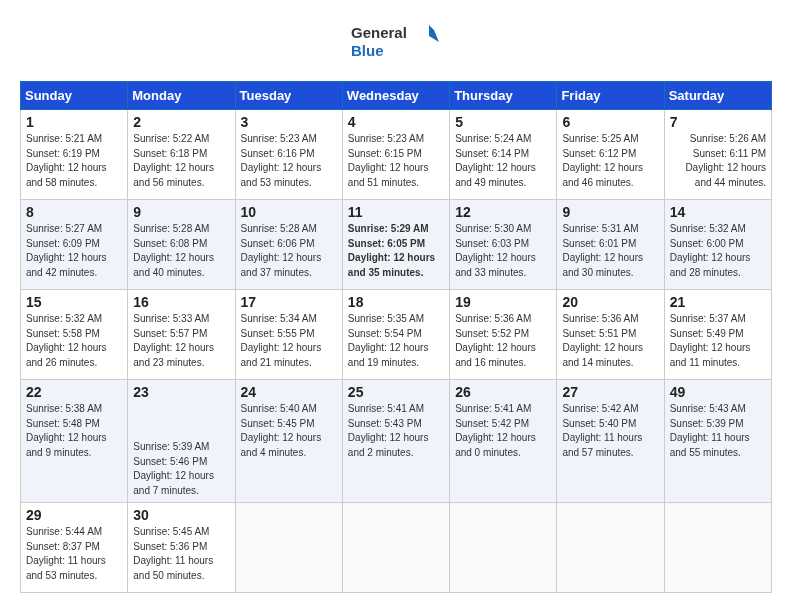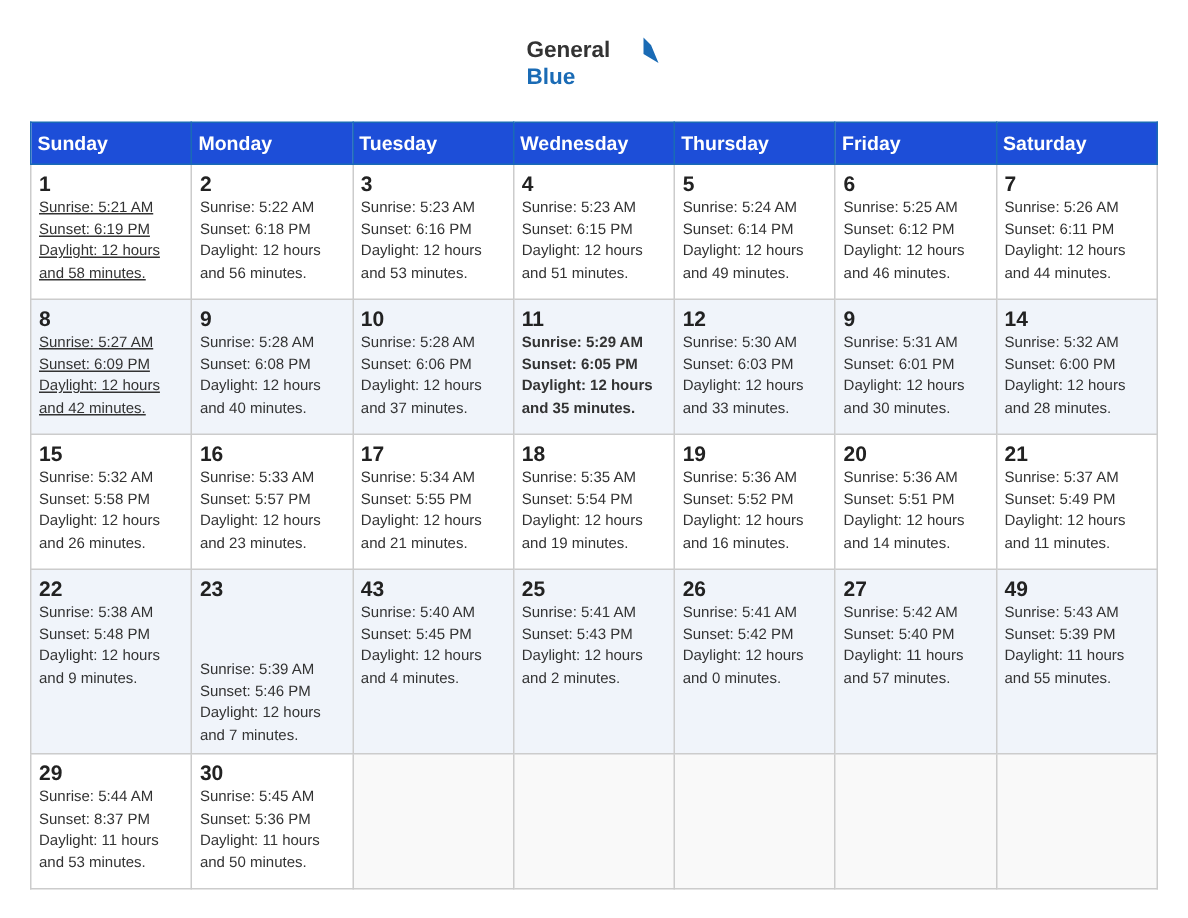--- a/index.html
+++ b/index.html
@@ -101,21 +101,21 @@
         <th>Wednesday</th>
         <th>Thursday</th>
         <th>Friday</th>
         <th>Saturday</th>
       </tr>
   </thead>
   <tbody id="calendar-body">
       <tr>
         <td>
           <span class="day-num">1</span>
-          <div class="day-info" style="white-space: pre-line; text-decoration: underline;">Sunrise: 5:21 AM
+          <div class="day-info" style="white-space: pre-line;">Sunrise: 5:21 AM
 Sunset: 6:19 PM
 Daylight: 12 hours
 and 58 minutes.</div>
         </td>
         <td>
           <span class="day-num">2</span>
           <div class="day-info" style="white-space: pre-line;">Sunrise: 5:22 AM
 Sunset: 6:18 PM
 Daylight: 12 hours
 and 56 minutes.</div>
@@ -143,30 +143,30 @@
         </td>
         <td>
           <span class="day-num">6</span>
           <div class="day-info" style="white-space: pre-line;">Sunrise: 5:25 AM
 Sunset: 6:12 PM
 Daylight: 12 hours
 and 46 minutes.</div>
         </td>
         <td>
           <span class="day-num">7</span>
-          <div class="day-info" style="white-space: pre-line;">Sunrise: 5:26 AM
+          <div class="day-info" style="white-space: pre-line; text-align: right;">Sunrise: 5:26 AM
 Sunset: 6:11 PM
 Daylight: 12 hours
 and 44 minutes.</div>
         </td>
       </tr>
       <tr>
         <td>
           <span class="day-num">8</span>
-          <div class="day-info" style="white-space: pre-line; text-decoration: underline;">Sunrise: 5:27 AM
+          <div class="day-info" style="white-space: pre-line;">Sunrise: 5:27 AM
 Sunset: 6:09 PM
 Daylight: 12 hours
 and 42 minutes.</div>
         </td>
         <td>
           <span class="day-num">9</span>
           <div class="day-info" style="white-space: pre-line;">Sunrise: 5:28 AM
 Sunset: 6:08 PM
 Daylight: 12 hours
 and 40 minutes.</div>
@@ -267,21 +267,21 @@
 and 9 minutes.</div>
         </td>
         <td>
           <span class="day-num">23</span>
           <div class="day-info" style="white-space: pre-line; margin-top: 40px;">Sunrise: 5:39 AM
 Sunset: 5:46 PM
 Daylight: 12 hours
 and 7 minutes.</div>
         </td>
         <td>
-          <span class="day-num">43</span>
+          <span class="day-num">24</span>
           <div class="day-info" style="white-space: pre-line;">Sunrise: 5:40 AM
 Sunset: 5:45 PM
 Daylight: 12 hours
 and 4 minutes.</div>
         </td>
         <td>
           <span class="day-num">25</span>
           <div class="day-info" style="white-space: pre-line;">Sunrise: 5:41 AM
 Sunset: 5:43 PM
 Daylight: 12 hours

